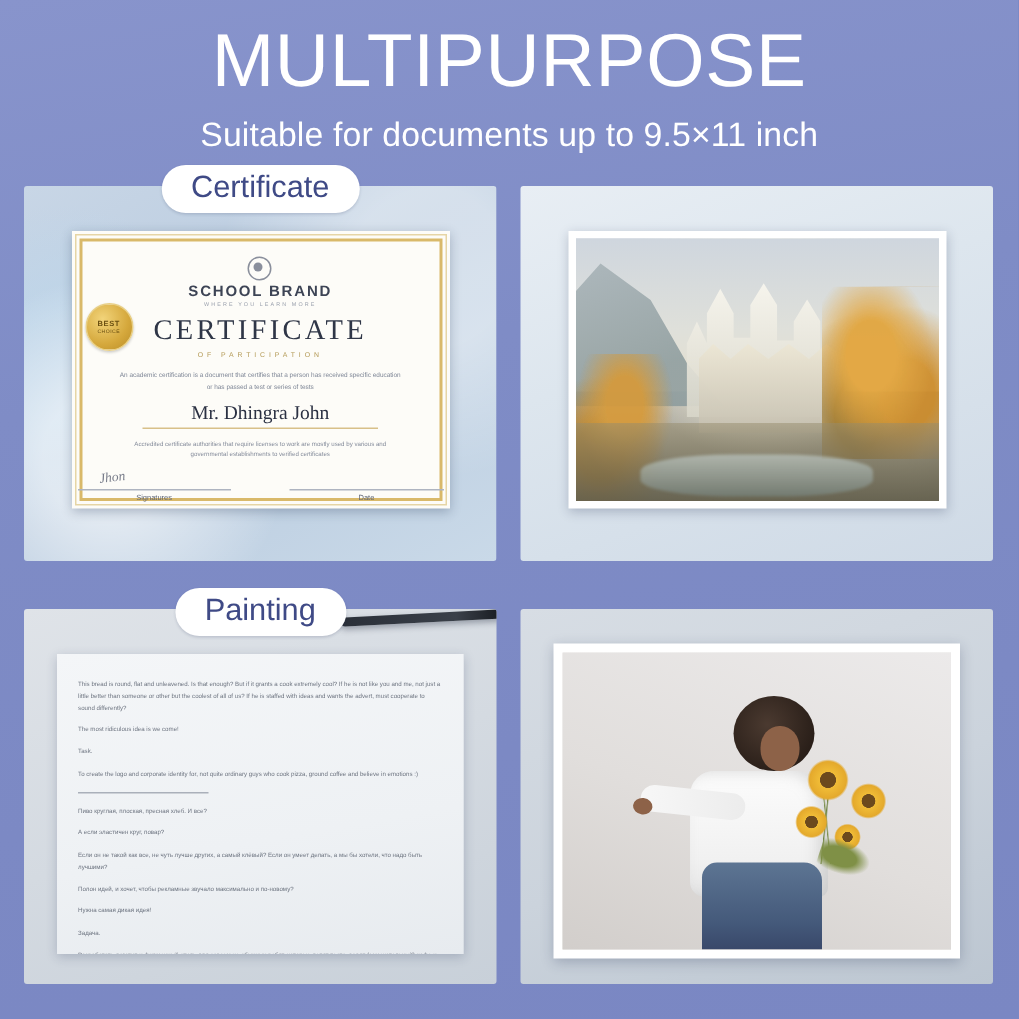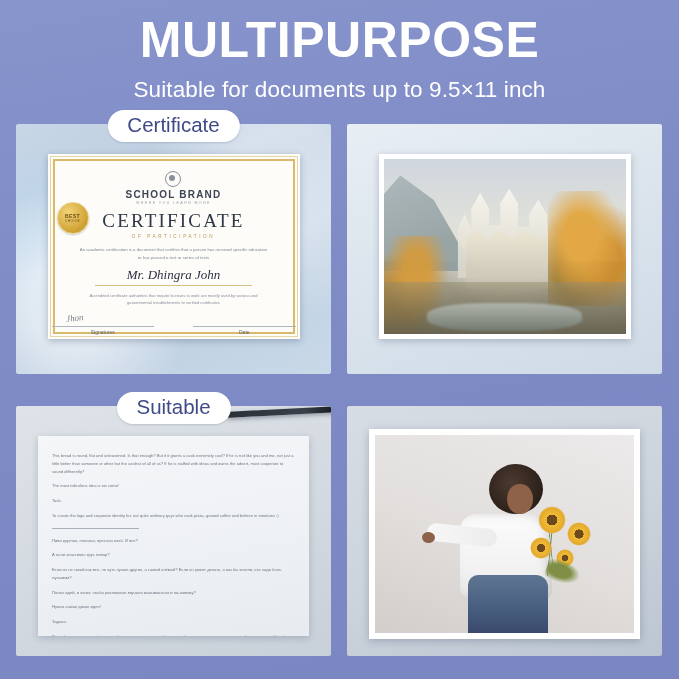--- a/index.html
+++ b/index.html
@@ -22,21 +22,21 @@
   }
   
   .header {
     position: absolute;
     top: 0; left: 0; right: 0;
     text-align: center;
     padding-top: 14px;
   }
   .headline {
     font-size: 50px;
-    font-weight: bold;
+    font-weight: normal;
     letter-spacing: 0.5px;
     color: #ffffff;
     line-height: 1.05;
     margin: 0;
   }
   .subhead {
     font-size: 22.5px;
     color: #ffffff;
     font-weight: normal;
     margin: 10px 0 0 0;
@@ -164,21 +164,20 @@
   }
   .cert-para {
     font-size: 4.3px;
     color: #7e8696;
     line-height: 1.75;
     margin-top: 7px;
     width: 84%;
   }
   .cert-name {
     font-family: "Liberation Serif", serif;
-    font-style: italic;
     font-size: 13px;
     color: #2b3143;
     margin-top: 6px;
   }
   .cert-rule {
     width: 70%;
     height: 1px;
     background: #d8c089;
     margin-top: 2px;
   }
@@ -522,21 +521,21 @@
             <p>Пиво круглая, плоская, пресная хлеб. И все?</p>
             <p>А если эластичен круг, повар?</p>
             <p>Если он не такой как все, не чуть лучше других, а самый клёвый? Если он умеет делать, а мы бы хотели, что надо быть лучшими?</p>
             <p>Полон идей, и хочет, чтобы рекламные звучало максимально и по-новому?</p>
             <p>Нужна самая дикая идея!</p>
             <p>Задача.</p>
             <p>Разработать логотип и фирменный стиль для совсем не обычных ребят, которые лепят тесто, варят (замечательный) кофе и верят в однокорнете :)</p>
           </div>
         </div>
       </div>
-      <div class="label">Suitable</div>
+      <div class="label">Painting</div>
     </div>
 
     <div class="cell br">
       <div class="photo bg-photo">
         <div class="photo-frame">
           <div class="photo-canvas">
             <div class="ph wall"></div>
             <div class="ph hair"></div>
             <div class="ph face"></div>
             <div class="ph shirt"></div>

